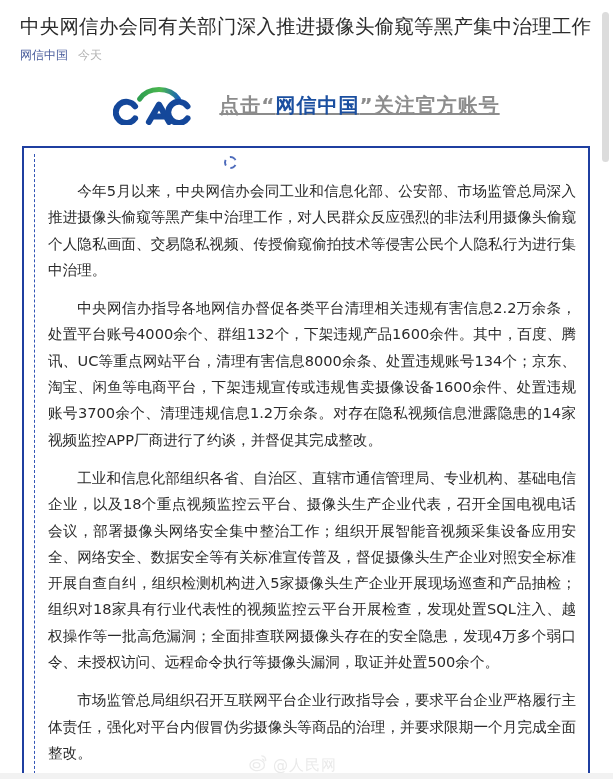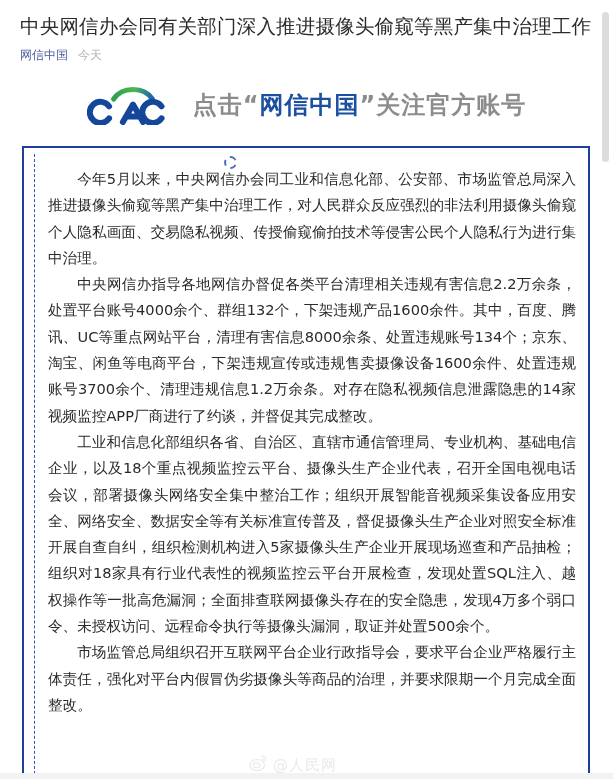--- a/index.html
+++ b/index.html
@@ -31,26 +31,27 @@
     display:flex;
     align-items:center;
     justify-content:center;
     gap:14px;
     margin-top:20px;
     padding:0 20px;
     height:46px;
   }
   .cac-logo { width:92px; height:40px; flex:0 0 auto; }
   .banner-text {
-    font-size:24px;
+    font-size:20px;
     font-weight:bold;
     color:#8c8c8c;
     letter-spacing:1px;
     line-height:1;
     white-space:nowrap;
+    text-decoration:underline;
   }
   .banner-text .hl { color:#1b4fa0; }
 
   
   .content-frame {
     position:absolute;
     left:22px;
     top:146px;
     width:568px;
     height:638px;
@@ -81,21 +82,21 @@
     position:absolute;
     left:24px;
     top:18px;
     width:528px;
     font-size:14.6px;
     line-height:26.3px;
     color:#2a2a2a;
     text-align:justify;
     text-justify:inter-character;
   }
-  .article-body p { text-indent:2em; }
+  .article-body p { text-indent:2em;margin-top:12px; }
 
   
   .watermark {
     position:absolute;
     left:248px;
     top:752px;
     display:flex;
     align-items:flex-end;
     gap:4px;
     opacity:.45;

